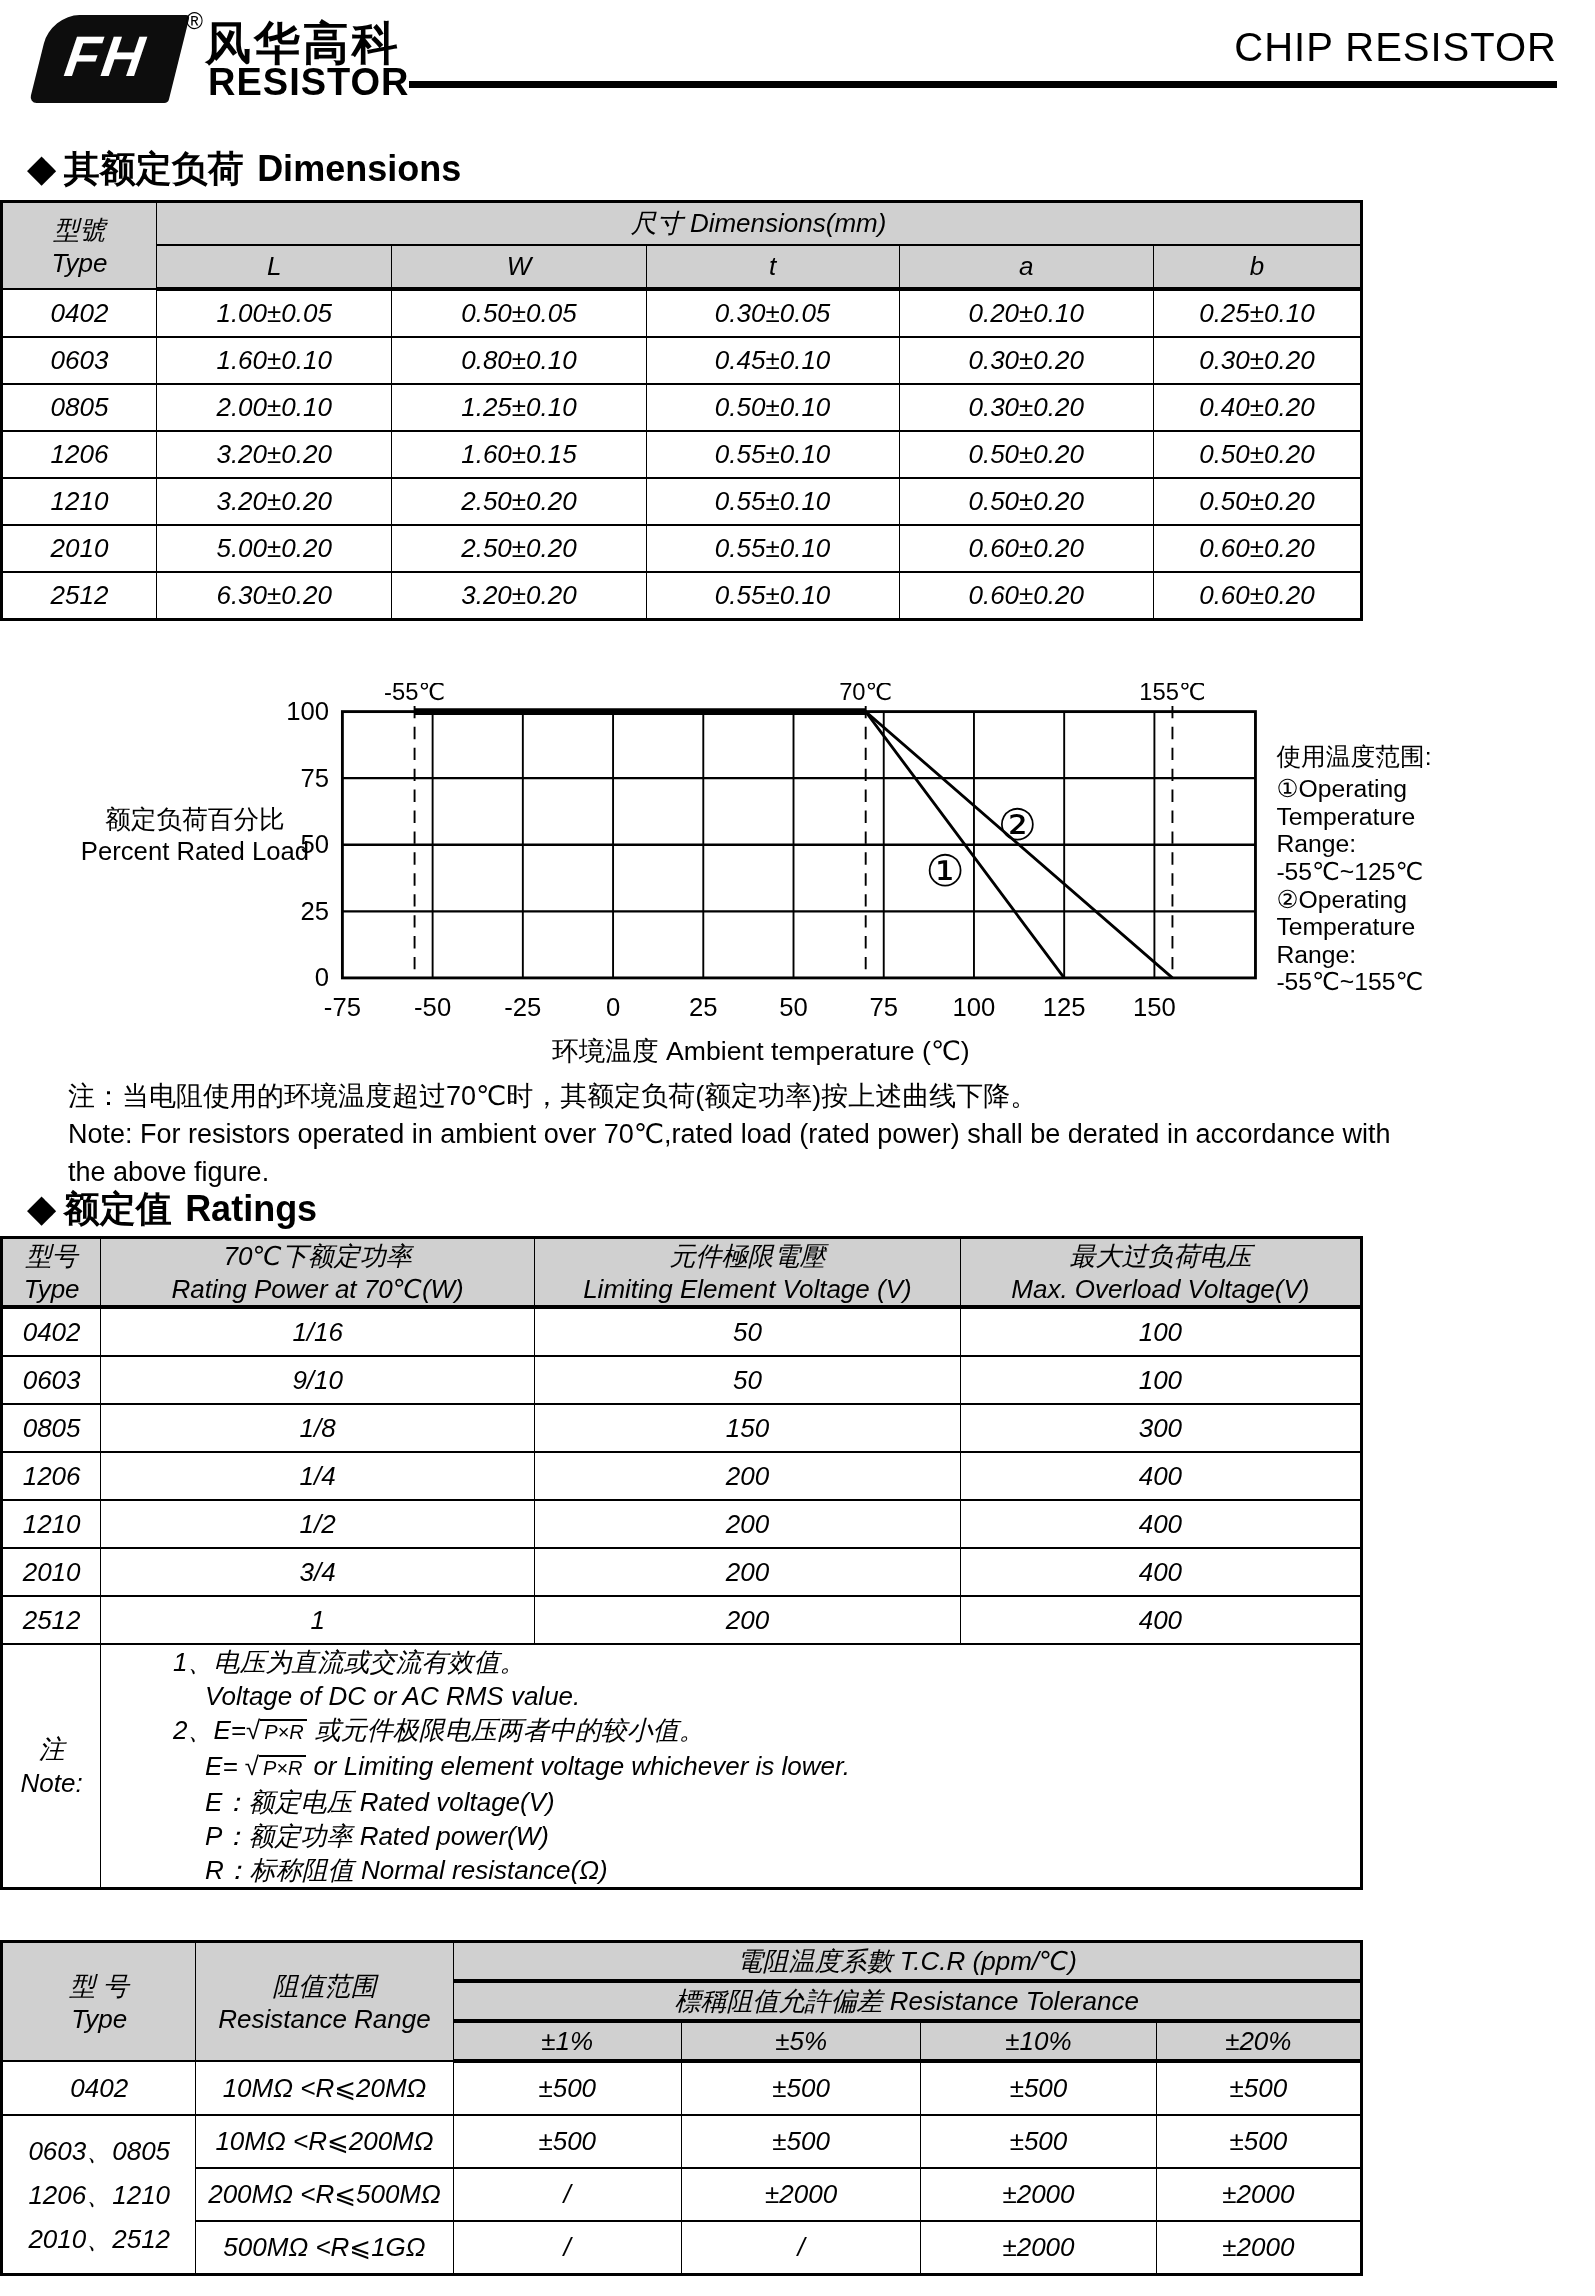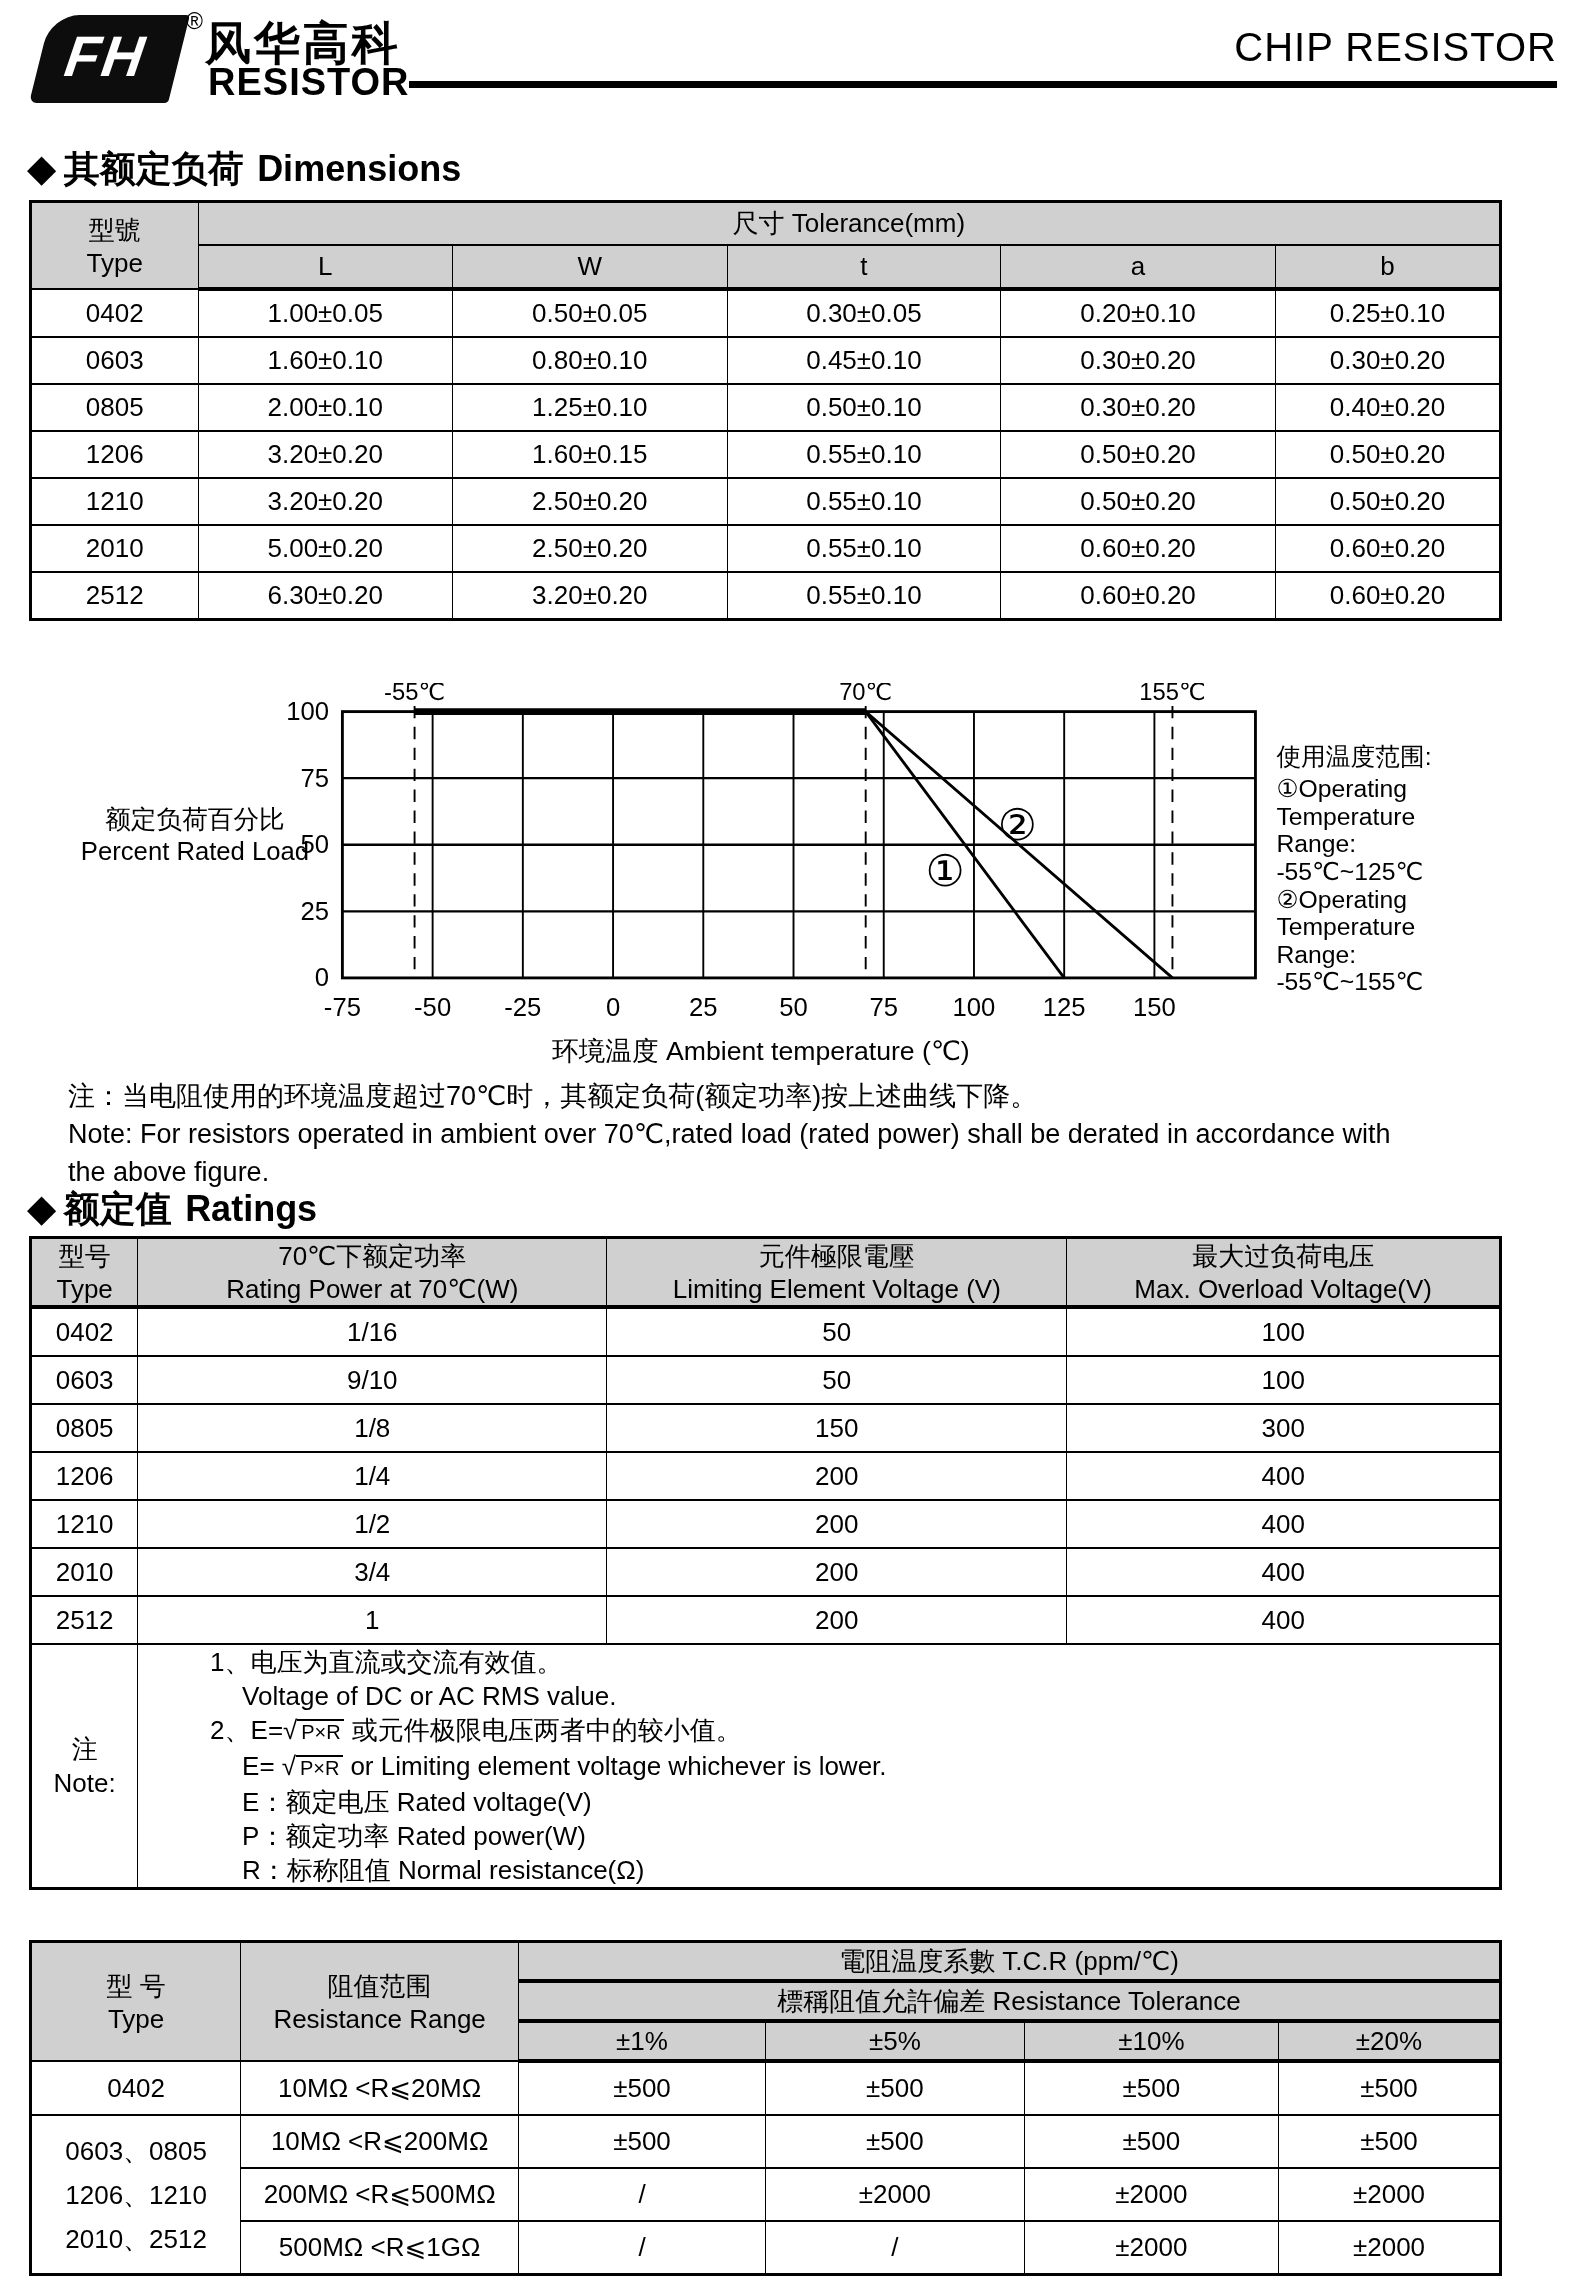--- a/index.html
+++ b/index.html
@@ -16,22 +16,22 @@
   .brand-en{position:absolute;left:208px;top:61px;font-size:38px;font-weight:bold;letter-spacing:1px;}
   .doc-title{position:absolute;right:38px;top:25px;font-size:40px;letter-spacing:1px;}
   .header-rule{position:absolute;left:409px;top:81px;width:1148px;height:6.7px;background:#000;}
 
   
   .sec{position:absolute;left:27px;font-size:36px;font-weight:bold;white-space:nowrap;}
   .sec .diamond{font-size:38px;margin-right:7.6px;}
   .sec .cn{margin-right:13.3px;}
 
   
-  table.t{position:absolute;left:29px;width:1473px;border-collapse:collapse;border:3.8px solid #000;
-          table-layout:fixed;font-size:26px;text-align:center;}
+  table.t{position:absolute;left:0;width:1363px;border-collapse:collapse;border:3.8px solid #000;
+          table-layout:fixed;font-size:26px;text-align:center;font-style:italic;}
   table.t th,table.t td{border:1.9px solid #000;border-top-width:2.9px;border-bottom-width:2.9px;
           padding:0 3.8px;font-weight:normal;overflow:hidden;}
   table.t thead th{background:#d0d0d0;}
   table.t thead tr:last-child th{border-bottom-width:4.8px;}
 
   .dims-t td{height:45px;}
   .dims-t th{height:41px;}
 
   .rat-t th{height:37px;}
   .rat-t td{height:46px;}
@@ -78,21 +78,21 @@
         <col style="width:18.7%">
         <col style="width:18.6%">
         <col style="width:18.7%">
       </colgroup>
     <thead>
       <tr>
         <th rowspan="2">
           <div>型號</div>
           <div>Type</div>
         </th>
-        <th colspan="5">尺寸 Tolerance(mm)</th>
+        <th colspan="5">尺寸 Dimensions(mm)</th>
       </tr>
       <tr>
         <th>L</th>
         <th>W</th>
         <th>t</th>
         <th>a</th>
         <th>b</th>
       </tr>
     </thead>
     <tbody>

